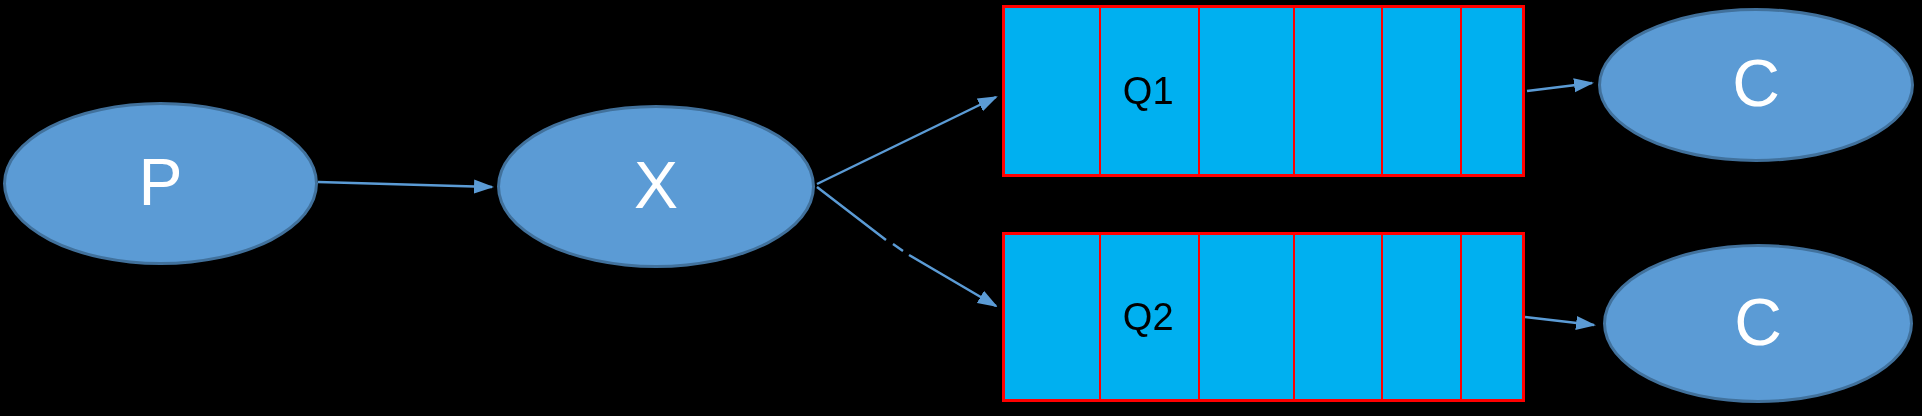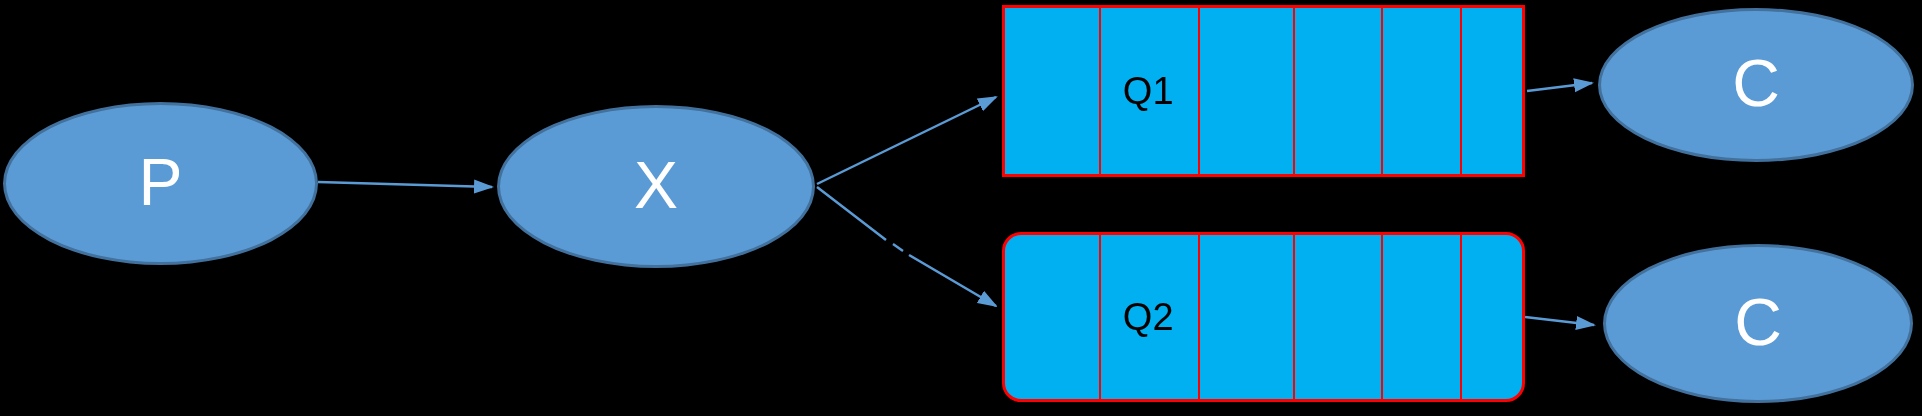--- a/index.html
+++ b/index.html
@@ -42,21 +42,21 @@
   .n-x  { left: 497px;  top: 105px; width: 318px; height: 163px; }
   .n-c1 { left: 1598px; top: 8px;   width: 316px; height: 154px; }
   .n-c2 { left: 1603px; top: 244px; width: 310px; height: 159px; }
   .queue {
     position: absolute;
     box-sizing: border-box;
     background: var(--queue-fill, #00B0F0);
     border: 3px solid var(--queue-border, #FF0000);
   }
   .q-1 { left: 1002px; top: 5px;   width: 523px; height: 172px; }
-  .q-2 { left: 1002px; top: 232px; width: 523px; height: 170px; border-radius: 19px; }
+  .q-2 { left: 1002px; top: 232px; width: 523px; height: 170px; }
   .queue .divider {
     position: absolute;
     top: 0;
     bottom: 0;
     width: 2px;
     background: var(--queue-border, #FF0000);
   }
   .queue-label {
     position: absolute;
     left: 27.7%;

